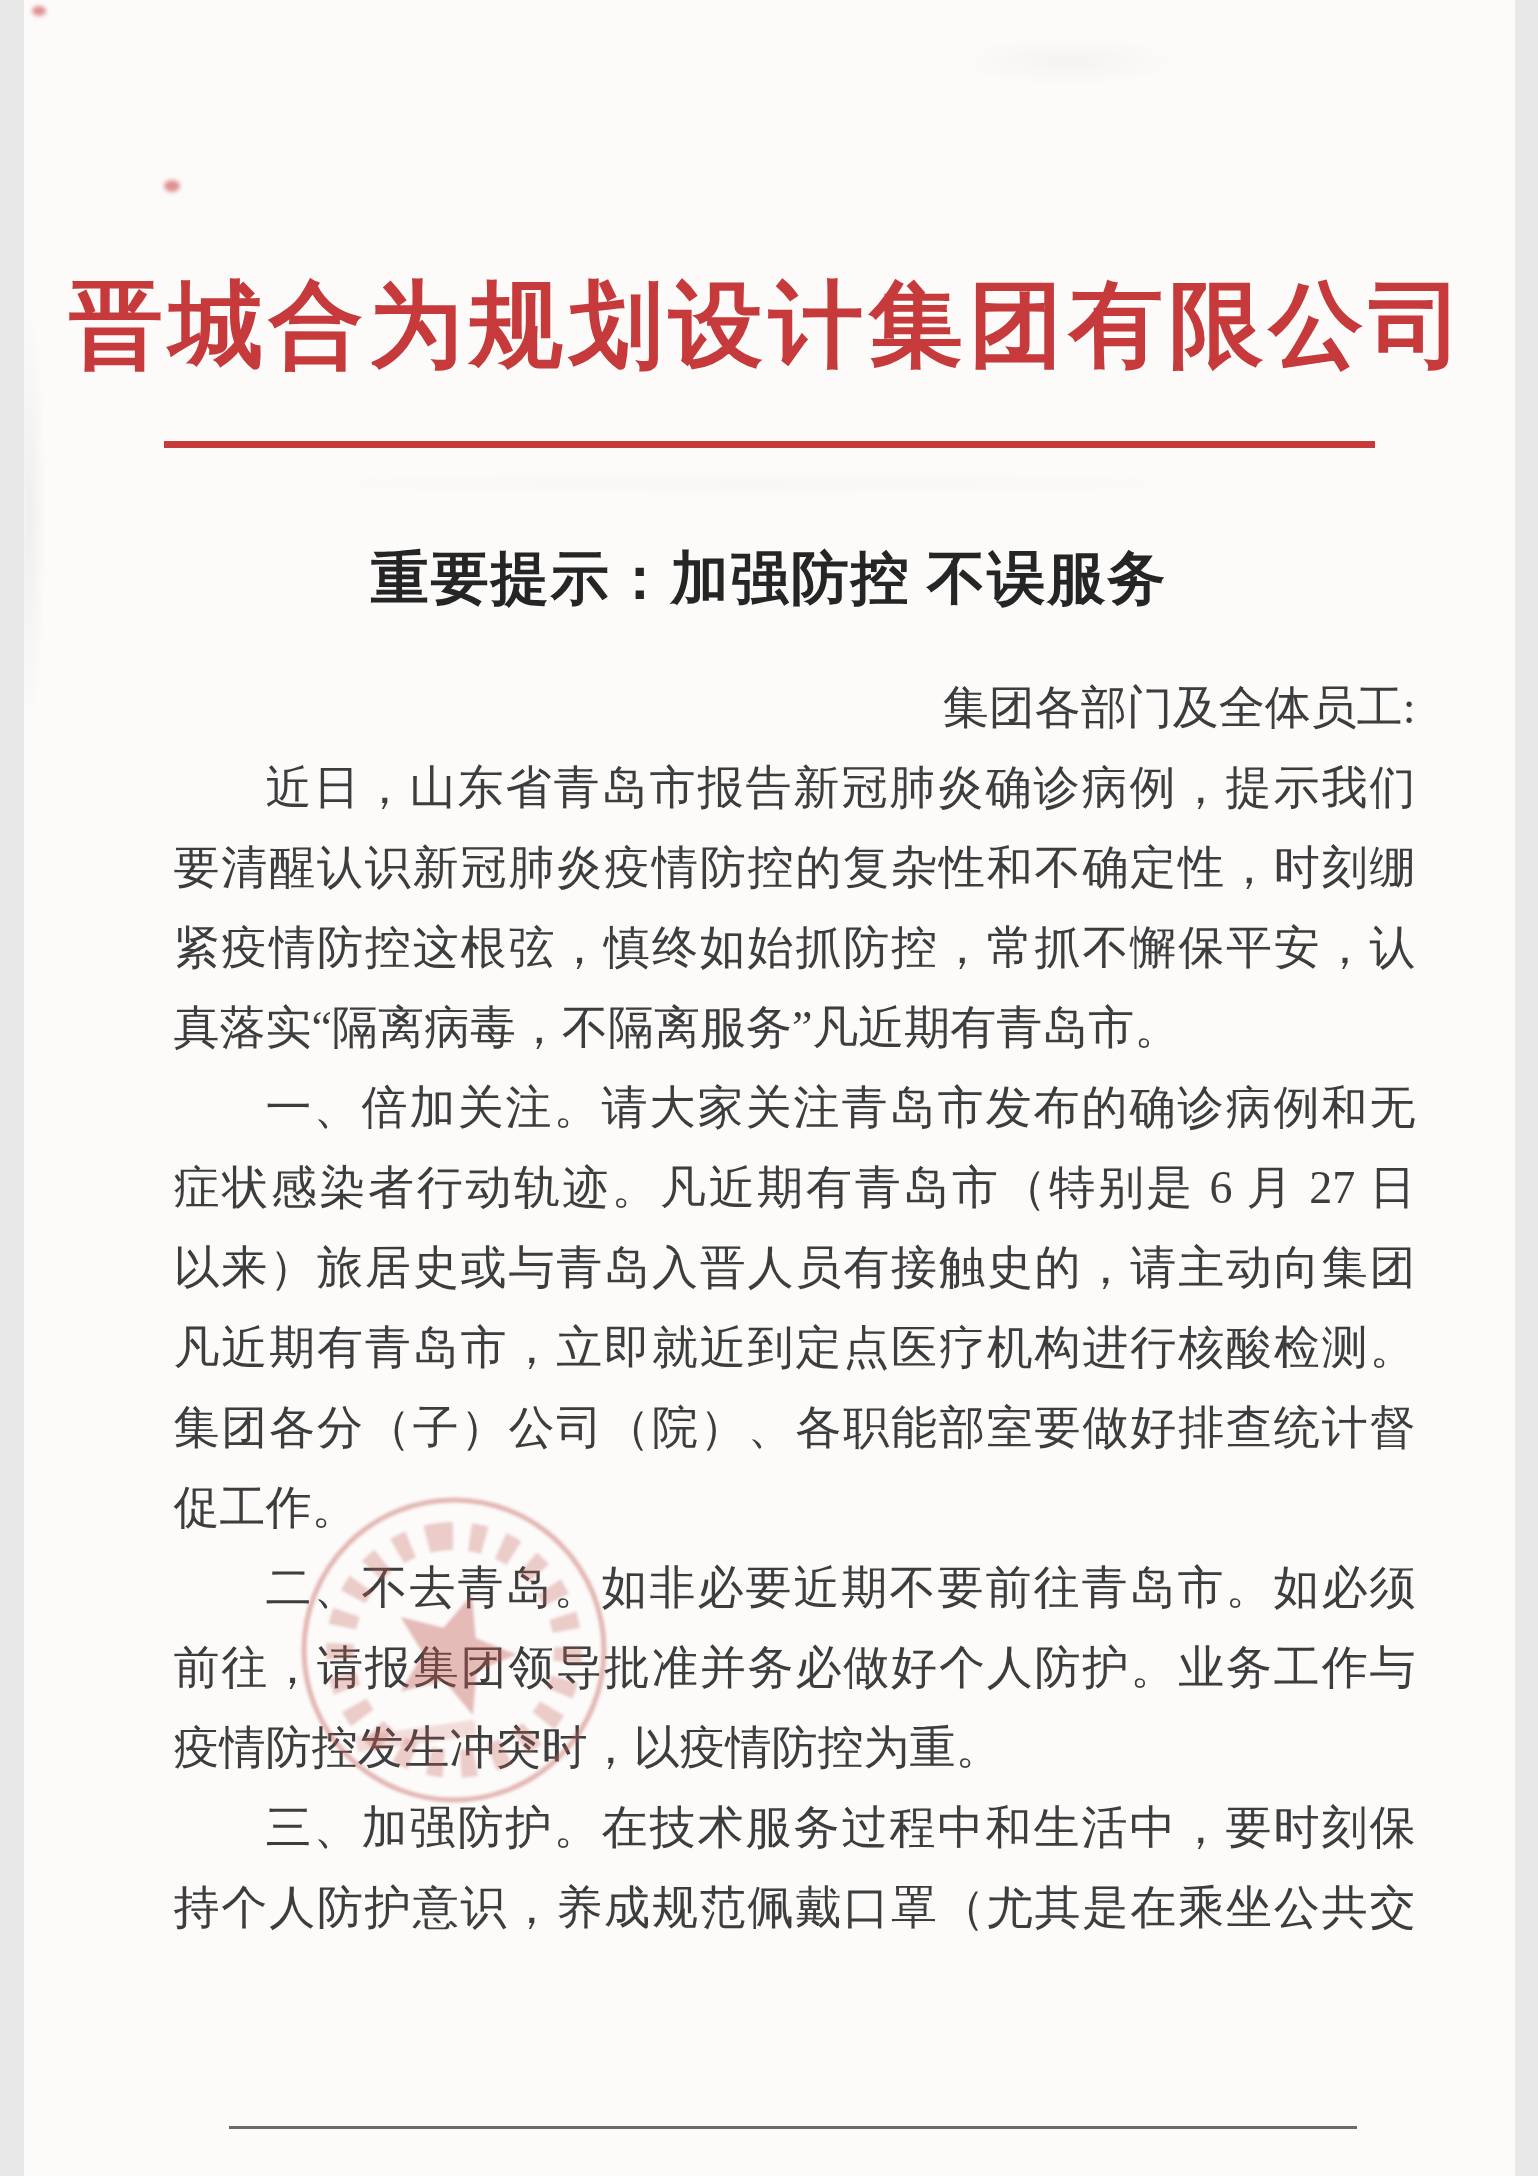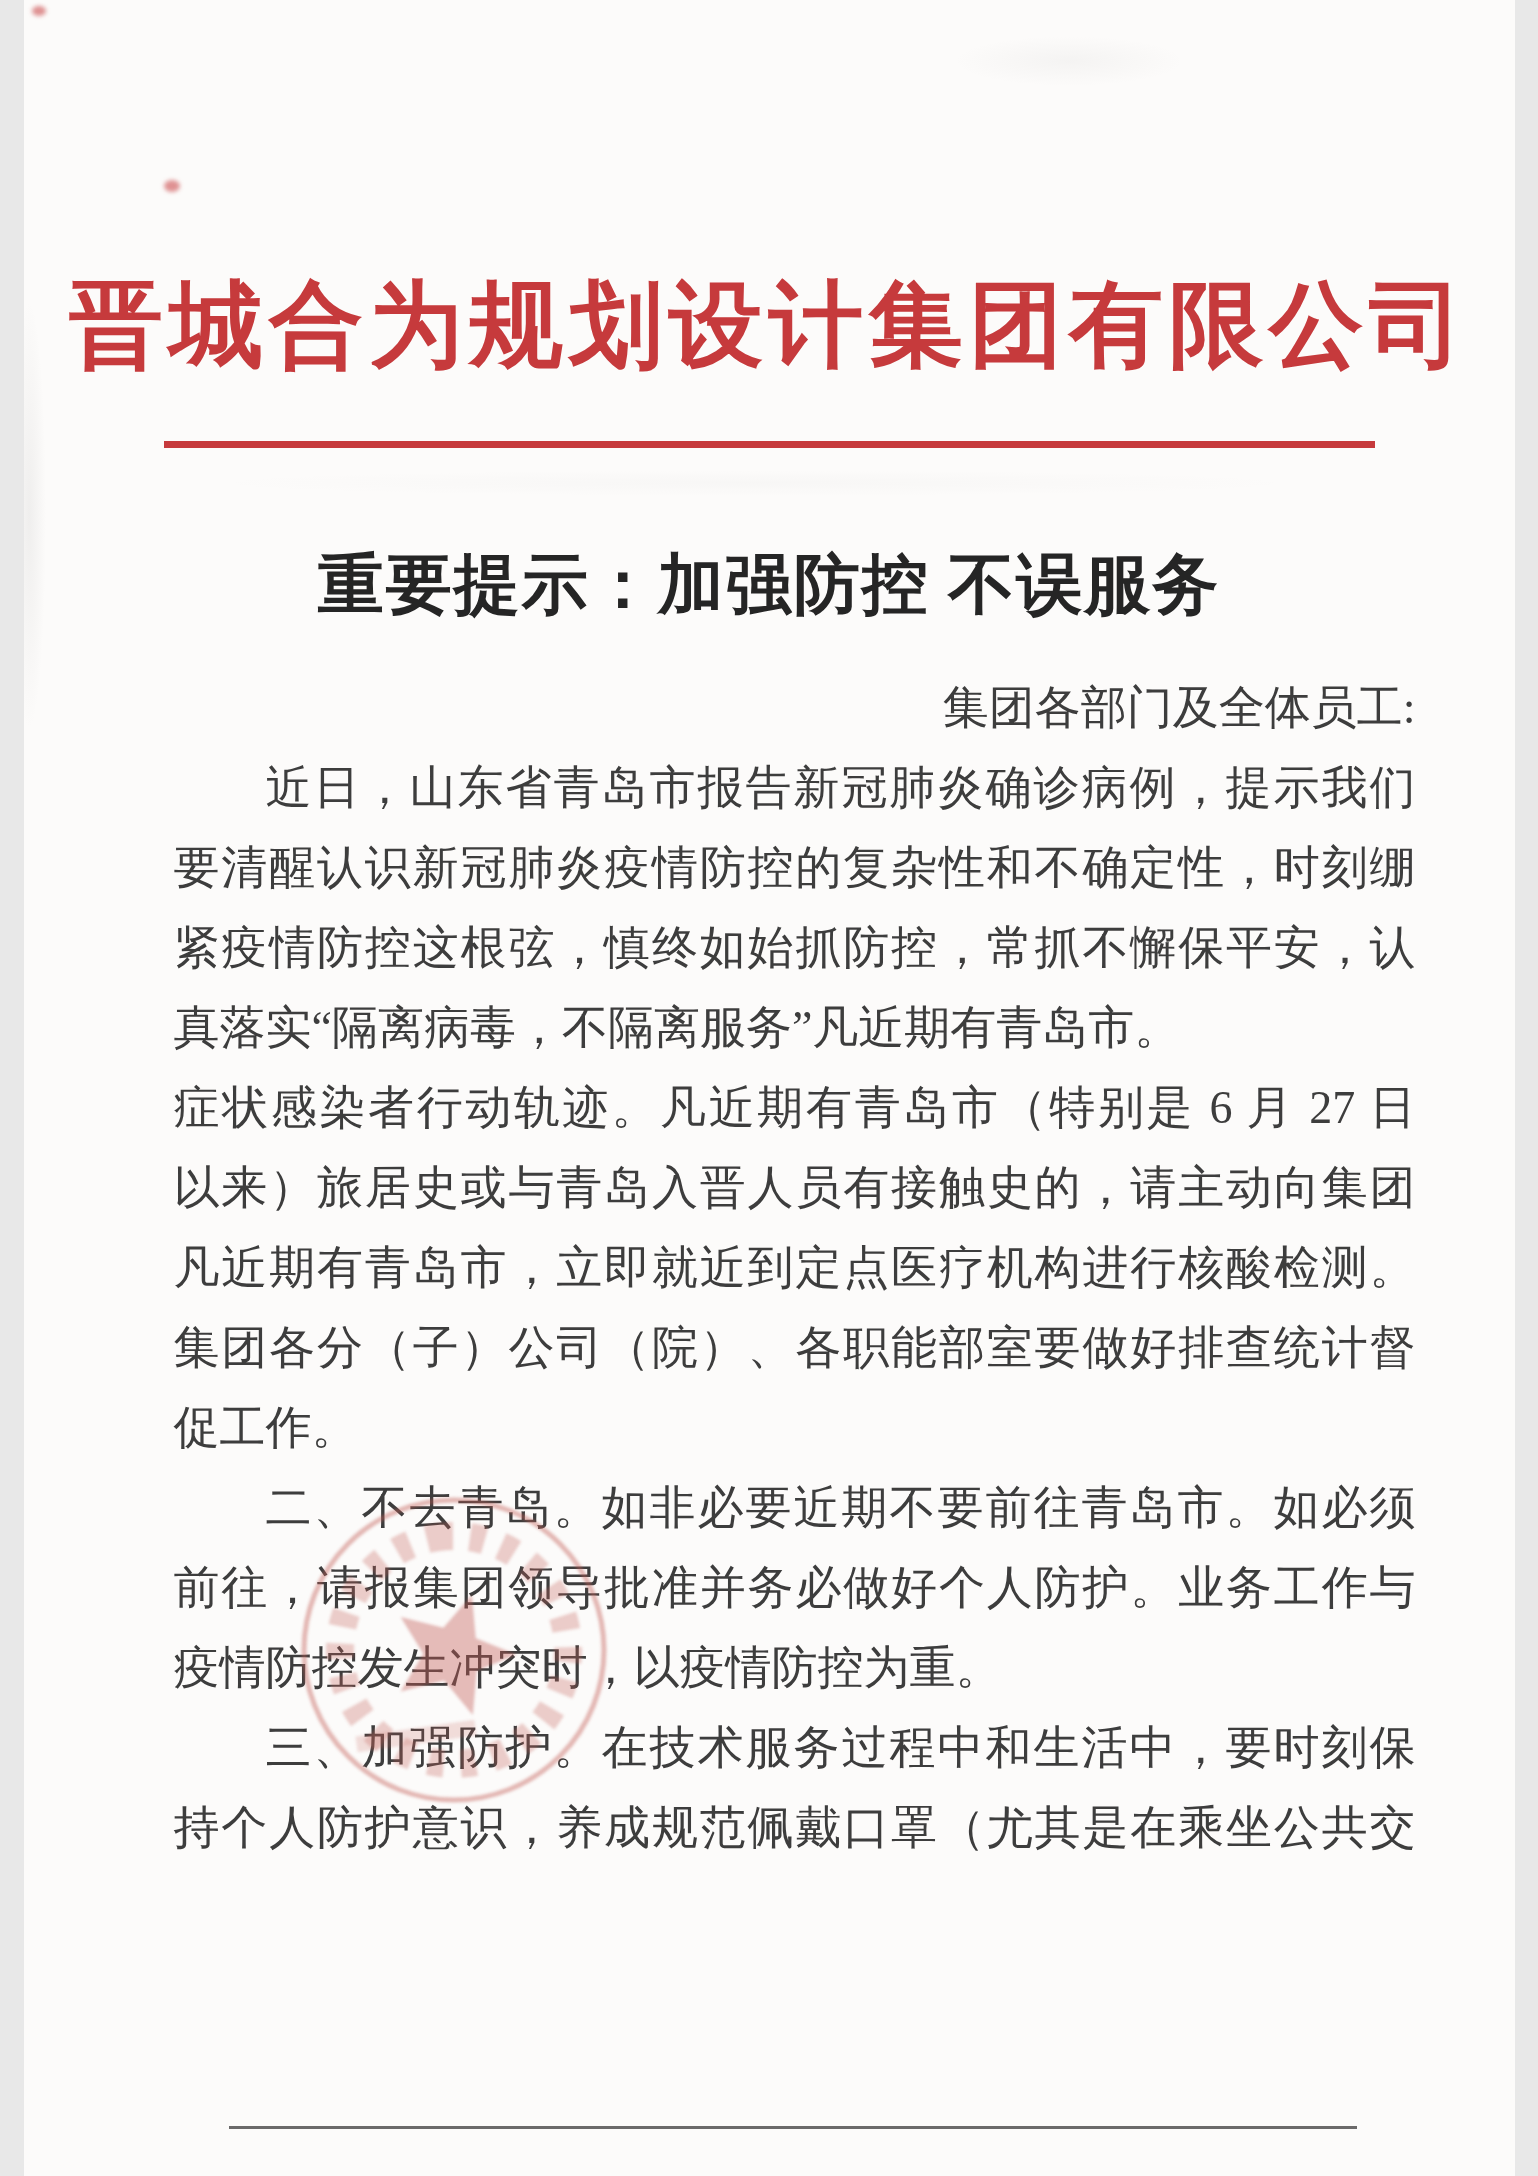--- a/index.html
+++ b/index.html
@@ -24,21 +24,21 @@
     white-space:nowrap;
   }
   .red-rule {
     position:absolute; top:441px; left:140px; right:140px; height:7px;
     background:var(--accent,#c63a3c);
   }
   
   .doc-title {
     position:absolute; top:540px; left:0; width:100%;
     text-align:center;
-    font-size:66px;
+    font-size:58px;
     font-weight:bold;
     letter-spacing:2px;
     color:#252525;
     white-space:nowrap;
   }
   
   .body-block {
     position:absolute; top:668px; left:150px; width:1242px;
     font-size:46px;
     color:#3d3d3d;
@@ -95,20 +95,21 @@
   <div class="body-block">
     <div class="salutation">集团各部门及全体员工:</div>
     <div>
         <div>
           <div class="line first">近日，山东省青岛市报告新冠肺炎确诊病例，提示我们</div>
           <div class="line">要清醒认识新冠肺炎疫情防控的复杂性和不确定性，时刻绷</div>
           <div class="line">紧疫情防控这根弦，慎终如始抓防控，常抓不懈保平安，认</div>
           <div class="line flush">真落实“隔离病毒，不隔离服务”凡近期有青岛市。</div>
         </div>
         <div>
+          <div class="line first">一、倍加关注。请大家关注青岛市发布的确诊病例和无</div>
           <div class="line">症状感染者行动轨迹。凡近期有青岛市（特别是 6 月 27 日</div>
           <div class="line">以来）旅居史或与青岛入晋人员有接触史的，请主动向集团</div>
           <div class="line">凡近期有青岛市，立即就近到定点医疗机构进行核酸检测。</div>
           <div class="line">集团各分（子）公司（院）、各职能部室要做好排查统计督</div>
           <div class="line flush">促工作。</div>
         </div>
         <div>
           <div class="line first">二、不去青岛。如非必要近期不要前往青岛市。如必须</div>
           <div class="line">前往，请报集团领导批准并务必做好个人防护。业务工作与</div>
           <div class="line flush">疫情防控发生冲突时，以疫情防控为重。</div>

